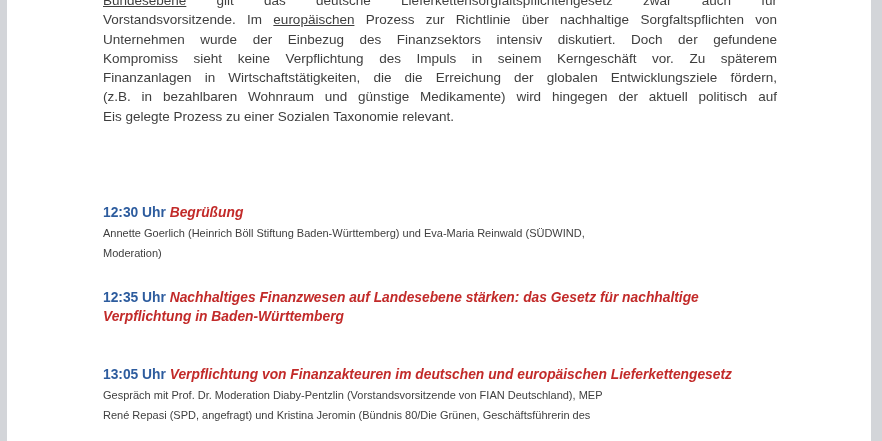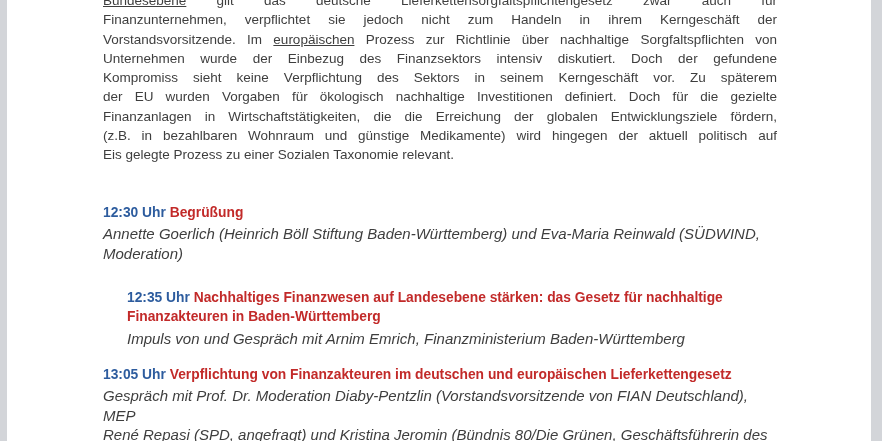--- a/index.html
+++ b/index.html
@@ -44,63 +44,59 @@
     text-align-last: left;
   }
   .ul { text-decoration: underline; }
 
   
   .agenda-item {
     position: absolute; left: 0; width: 674px;
     line-height: 19.3px;
   }
   .agenda-item.item0 { top: 203px; }
-  .agenda-item.item1 { top: 288px; margin-left: 24px; }
+  .agenda-item.item1 { top: 288px; }
   .agenda-item.item2 { top: 365px; }
 
   .tline { font-weight: bold; font-size: 13.8px; }
   .time  { color: var(--blue, #2d5c9e); }
-  .ttl   { color: var(--red, #c22a29); }
+  .ttl   { color: var(--red, #c22a29); font-style: italic; }
 
   .sline {
-    font-style: italic;
     color: var(--body, #3e3e3e);
-    font-size: 15px;
+    font-size: 11px;
   }
   .sline.first { margin-top: 2px; }
 </style>
 </head>
 <body>
 
 <div class="edge edge-left"></div>
 <div class="edge edge-right"></div>
 
 <div class="page">
   <div class="content">
     <div class="paragraph">
         <div class="pline"><span class="ul">Bundesebene</span><span> gilt das deutsche Lieferkettensorgfaltspflichtengesetz zwar auch für</span></div>
-        <div class="pline"><span>Finanzunternehmen, verpflichtet sie jedoch nicht zum Handeln in ihrem Kerngeschäft der</span></div>
         <div class="pline"><span>Vorstandsvorsitzende. Im </span><span class="ul">europäischen</span><span> Prozess zur Richtlinie über nachhaltige Sorgfaltspflichten von</span></div>
         <div class="pline"><span>Unternehmen wurde der Einbezug des Finanzsektors intensiv diskutiert. Doch der gefundene</span></div>
-        <div class="pline"><span>Kompromiss sieht keine Verpflichtung des Sektors in seinem Kerngeschäft vor. Zu späterem</span></div>
-        <div class="pline"><span>der EU wurden Vorgaben für ökologisch nachhaltige Investitionen definiert. Doch für die gezielte</span></div>
+        <div class="pline"><span>Kompromiss sieht keine Verpflichtung des Impuls in seinem Kerngeschäft vor. Zu späterem</span></div>
         <div class="pline"><span>Finanzanlagen in Wirtschaftstätigkeiten, die die Erreichung der globalen Entwicklungsziele fördern,</span></div>
         <div class="pline"><span>(z.B. in bezahlbaren Wohnraum und günstige Medikamente) wird hingegen der aktuell politisch auf</span></div>
         <div class="pline last"><span>Eis gelegte Prozess zu einer Sozialen Taxonomie relevant.</span></div>
       </div>
     <div>
         <div class="agenda-item item0">
           <div class="tline"><span class="time">12:30 Uhr</span> <span class="ttl">Begrüßung</span></div>
           <div class="sline first">Annette Goerlich (Heinrich Böll Stiftung Baden-Württemberg) und Eva-Maria Reinwald (SÜDWIND,</div>
           <div class="sline">Moderation)</div>
         </div>
         <div class="agenda-item item1">
           <div class="tline"><span class="time">12:35 Uhr</span> <span class="ttl">Nachhaltiges Finanzwesen auf Landesebene stärken: das Gesetz für nachhaltige</span></div>
-          <div class="tline ttl">Finanzakteuren in Baden-Württemberg</div>
-          <div class="sline first">Impuls von und Gespräch mit Arnim Emrich, Finanzministerium Baden-Württemberg</div>
+          <div class="tline ttl">Verpflichtung in Baden-Württemberg</div>
         </div>
         <div class="agenda-item item2">
           <div class="tline"><span class="time">13:05 Uhr</span> <span class="ttl">Verpflichtung von Finanzakteuren im deutschen und europäischen Lieferkettengesetz</span></div>
           <div class="sline first">Gespräch mit Prof. Dr. Moderation Diaby-Pentzlin (Vorstandsvorsitzende von FIAN Deutschland), MEP</div>
           <div class="sline">René Repasi (SPD, angefragt) und Kristina Jeromin (Bündnis 80/Die Grünen, Geschäftsführerin des</div>
         </div>
       </div>
   </div>
 </div>
 

